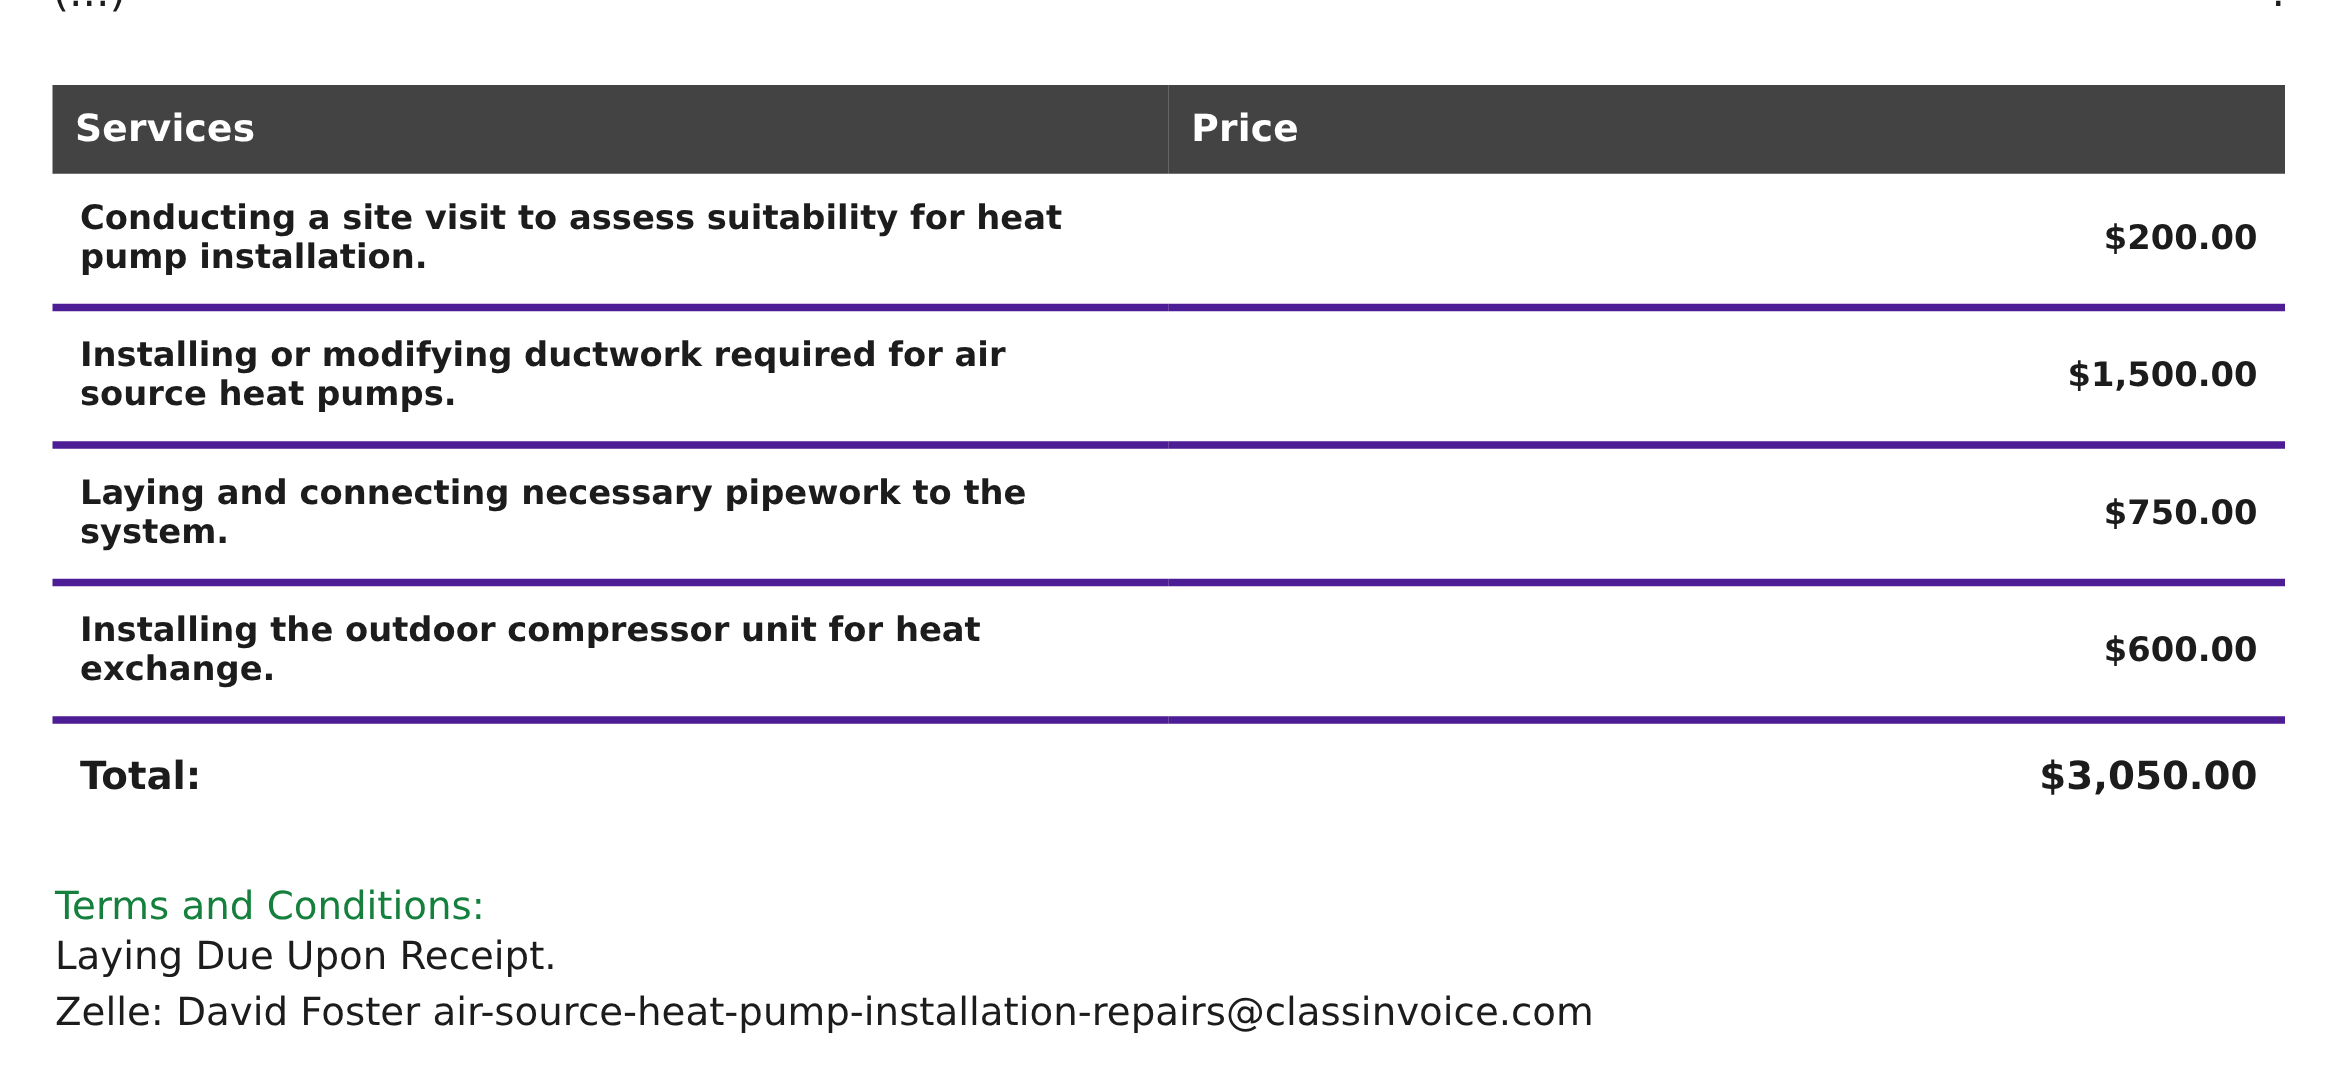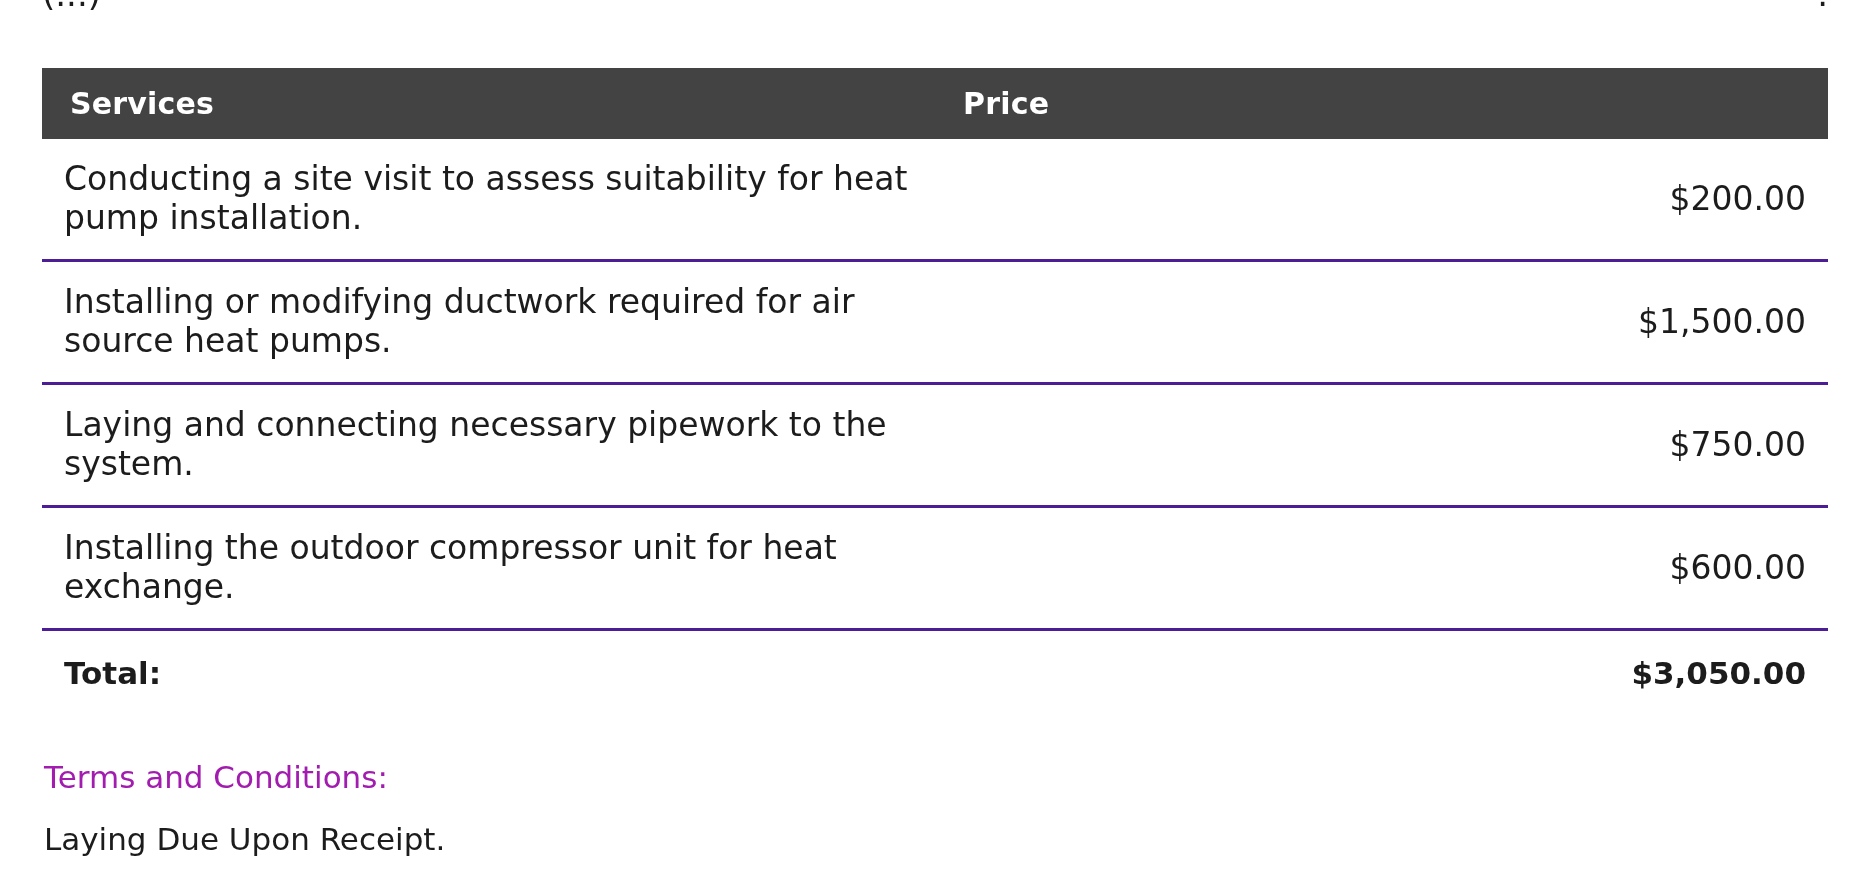--- a/index.html
+++ b/index.html
@@ -57,32 +57,32 @@
   table.services {
     width: 100%;
     border-collapse: collapse;
     table-layout: fixed;
   }
   table.services th {
     background: #434343;
     color: #ffffff;
     font-size: 30px;
     font-weight: bold;
-    padding: 18px 28px;
+    padding: 18px 18px;
     letter-spacing: 0.2px;
   }
   th.col-service { text-align: left; }
   th.col-price { text-align: left; }
 
   table.services td {
-    font-size: 33px;
+    font-size: 27px;
     padding: 20px 22px 22px 22px;
-    border-bottom: 3px solid #4c1d95;
+    border-bottom: 6px solid #4c1d95;
     color: #1c1c1c;
-    font-weight: 400;
+    font-weight: 700;
   }
   td.service-desc { text-align: left; }
   td.service-price { text-align: right; white-space: nowrap; }
 
   tr.total-row td {
     border-bottom: none;
     font-weight: bold;
     font-size: 31px;
     padding-top: 24px;
   }
@@ -91,22 +91,22 @@
   }
   td.total-value {
     text-align: right;
   }
 
   .terms {
     margin-top: 46px;
   }
   .terms-title {
     font-size: 31px;
-    color: #a21caf;
-    margin: 0 0 22px 0;
+    color: #15803d;
+    margin: 0 0 0 0;
     padding-left: 2px;
   }
   .terms-line {
     font-size: 31px;
     color: #1c1c1c;
     line-height: 1.46;
     padding-left: 2px;
     white-space: nowrap;
   }
 </style>

